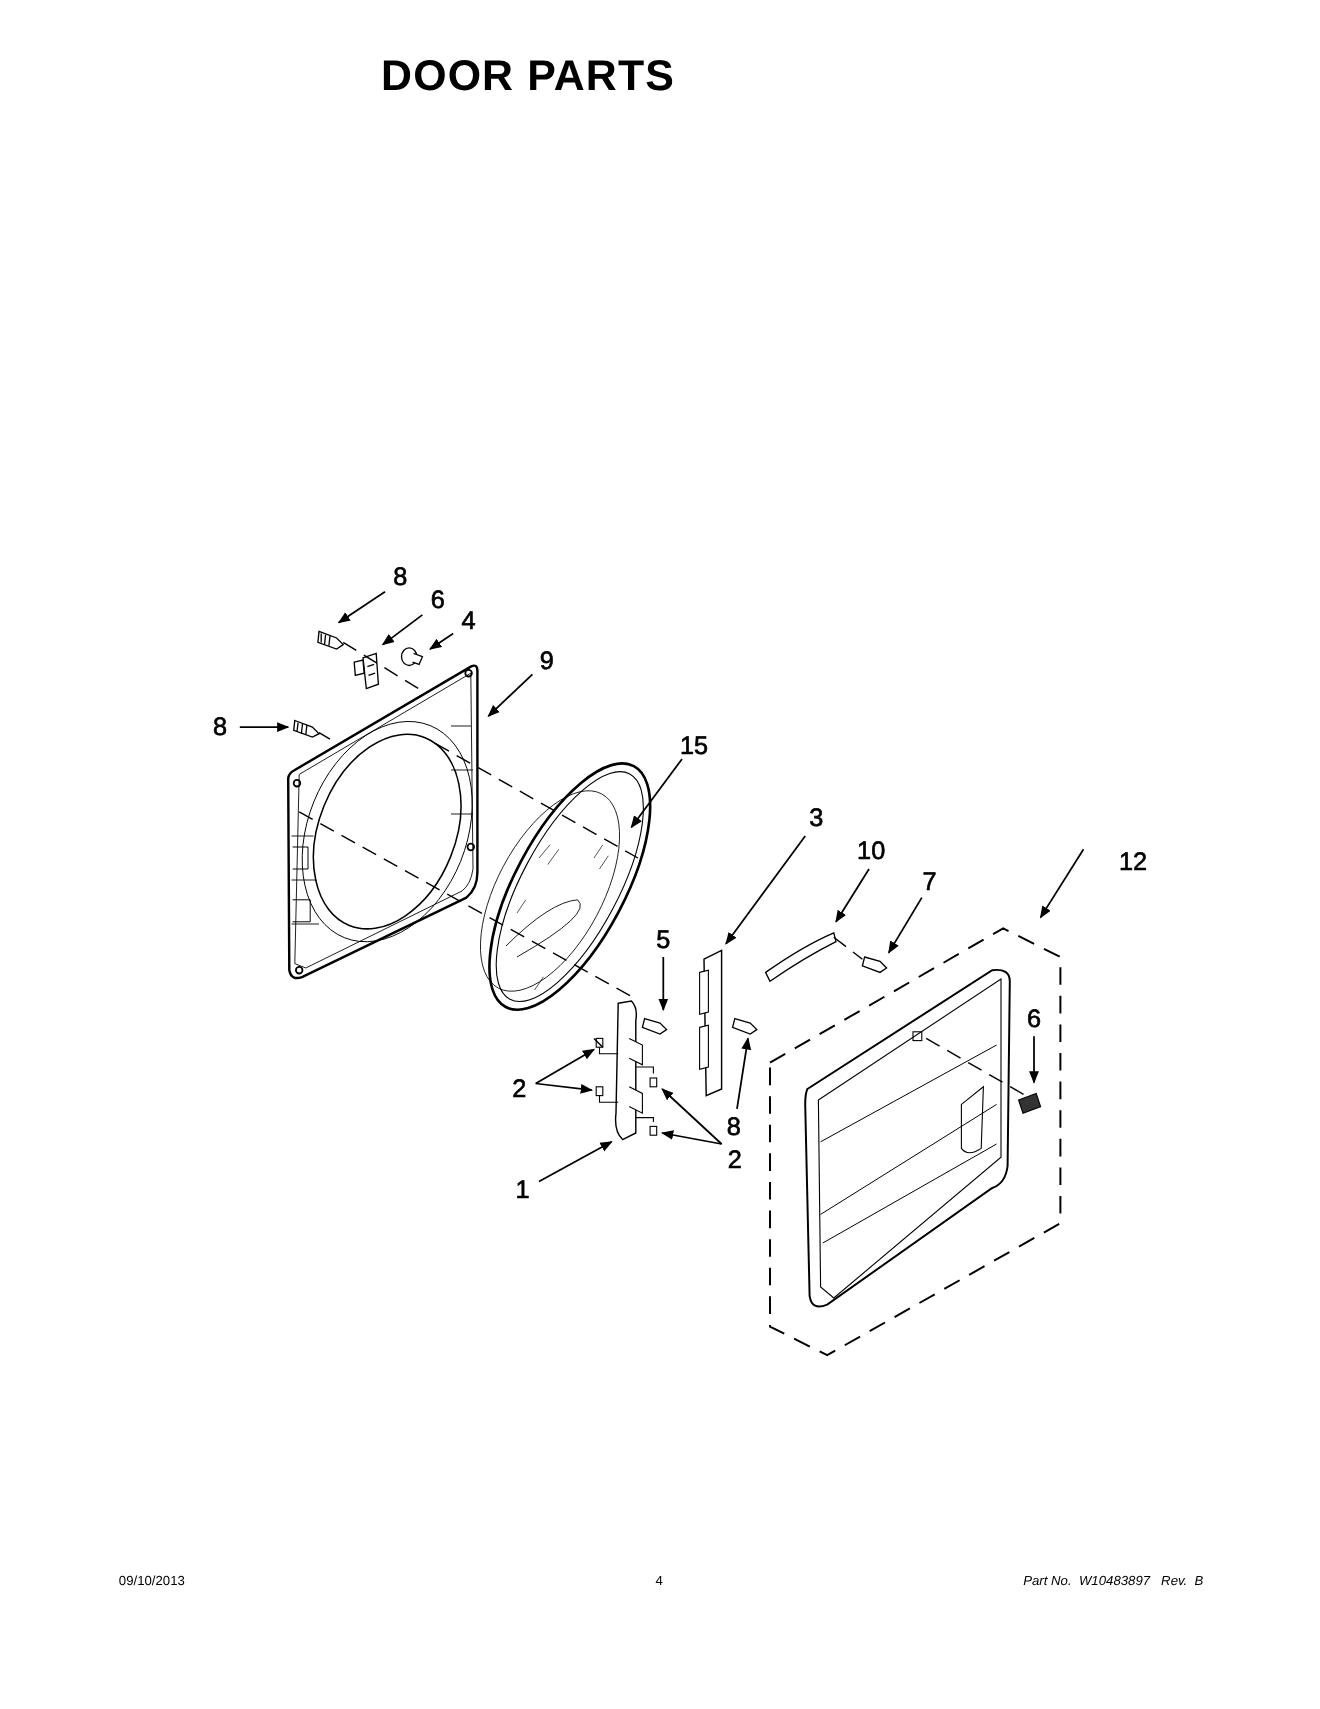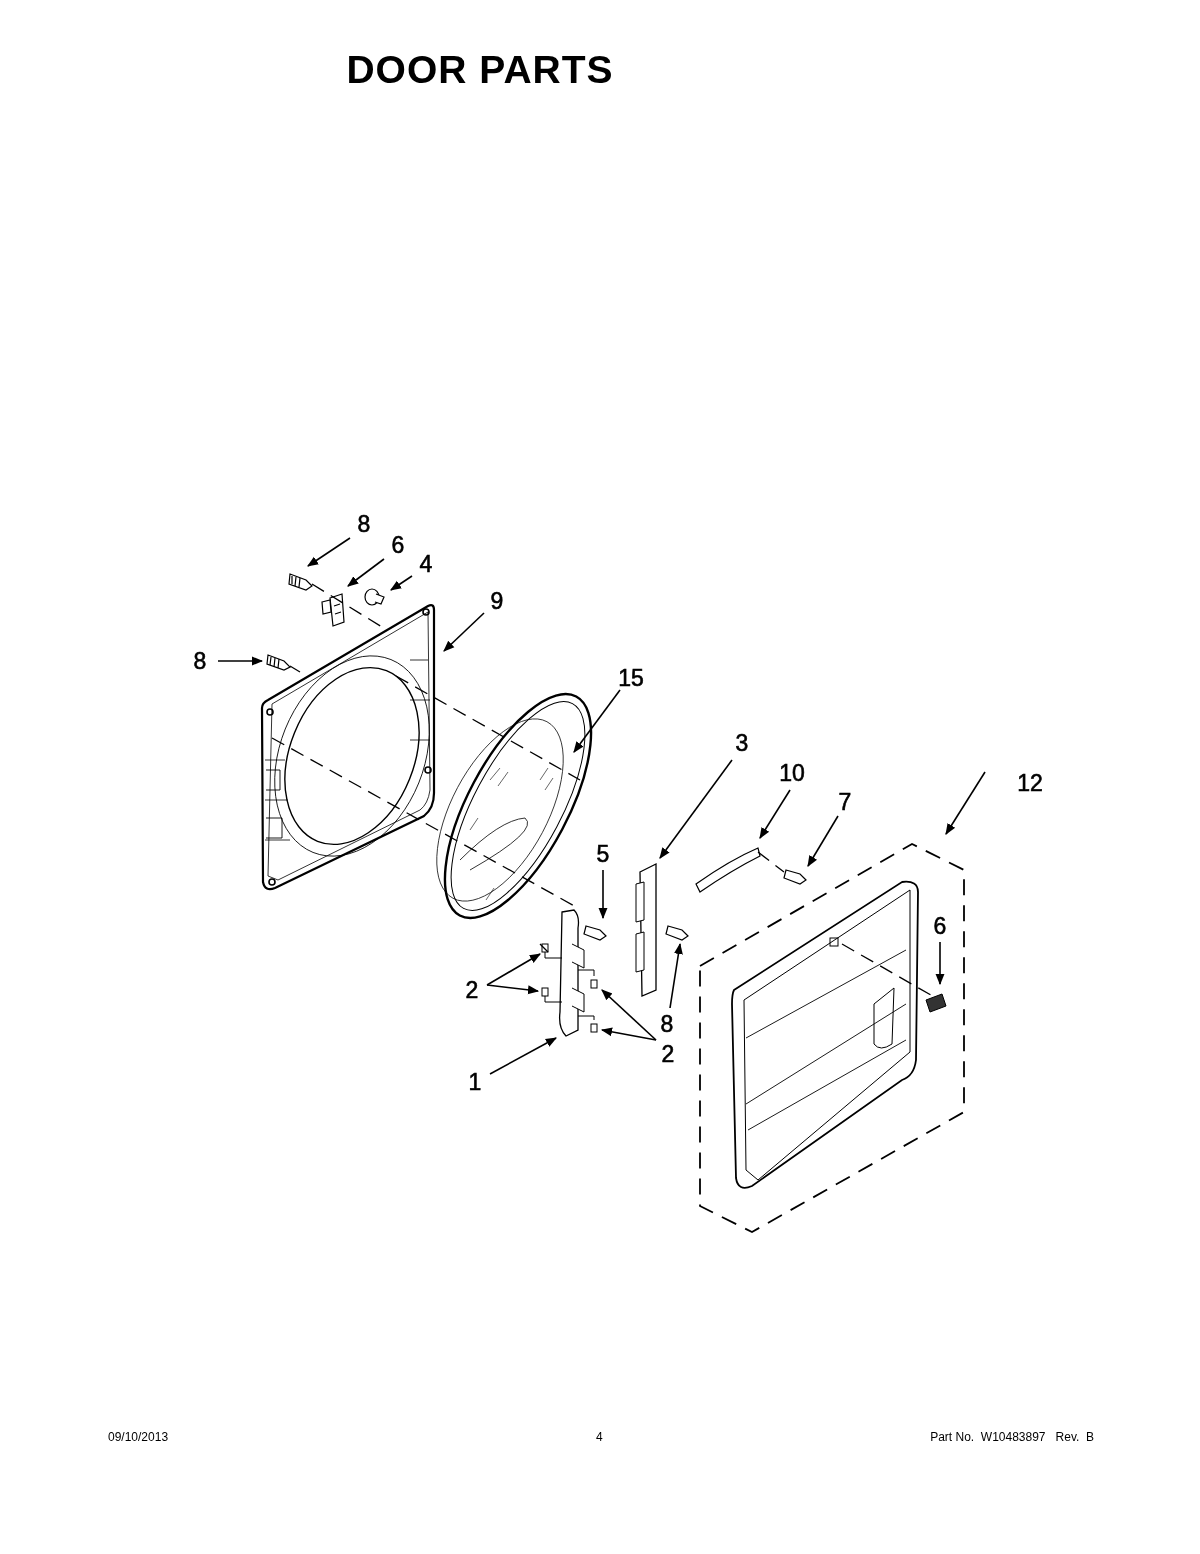--- a/index.html
+++ b/index.html
@@ -153,13 +153,13 @@
 <div class="callout" style="left:1030px;top:759px;margin-top:24px;">12</div>
 <div class="callout" style="left:603px;top:854px;">5</div>
 <div class="callout" style="left:940px;top:926px;">6</div>
 <div class="callout" style="left:472px;top:990px;">2</div>
 <div class="callout" style="left:667px;top:1024px;">8</div>
 <div class="callout" style="left:668px;top:1054px;">2</div>
 <div class="callout" style="left:475px;top:1082px;">1</div>
 
 <div class="footer footer-date">09/10/2013</div>
 <div class="footer footer-page">4</div>
-<div class="footer footer-part" style="white-space:pre;">Part No.  W10483897   Rev.  B</div>
+<div class="footer footer-part" style="white-space:pre;font-style:italic;">Part No.  W10483897   Rev.  B</div>
 
 </body></html>

